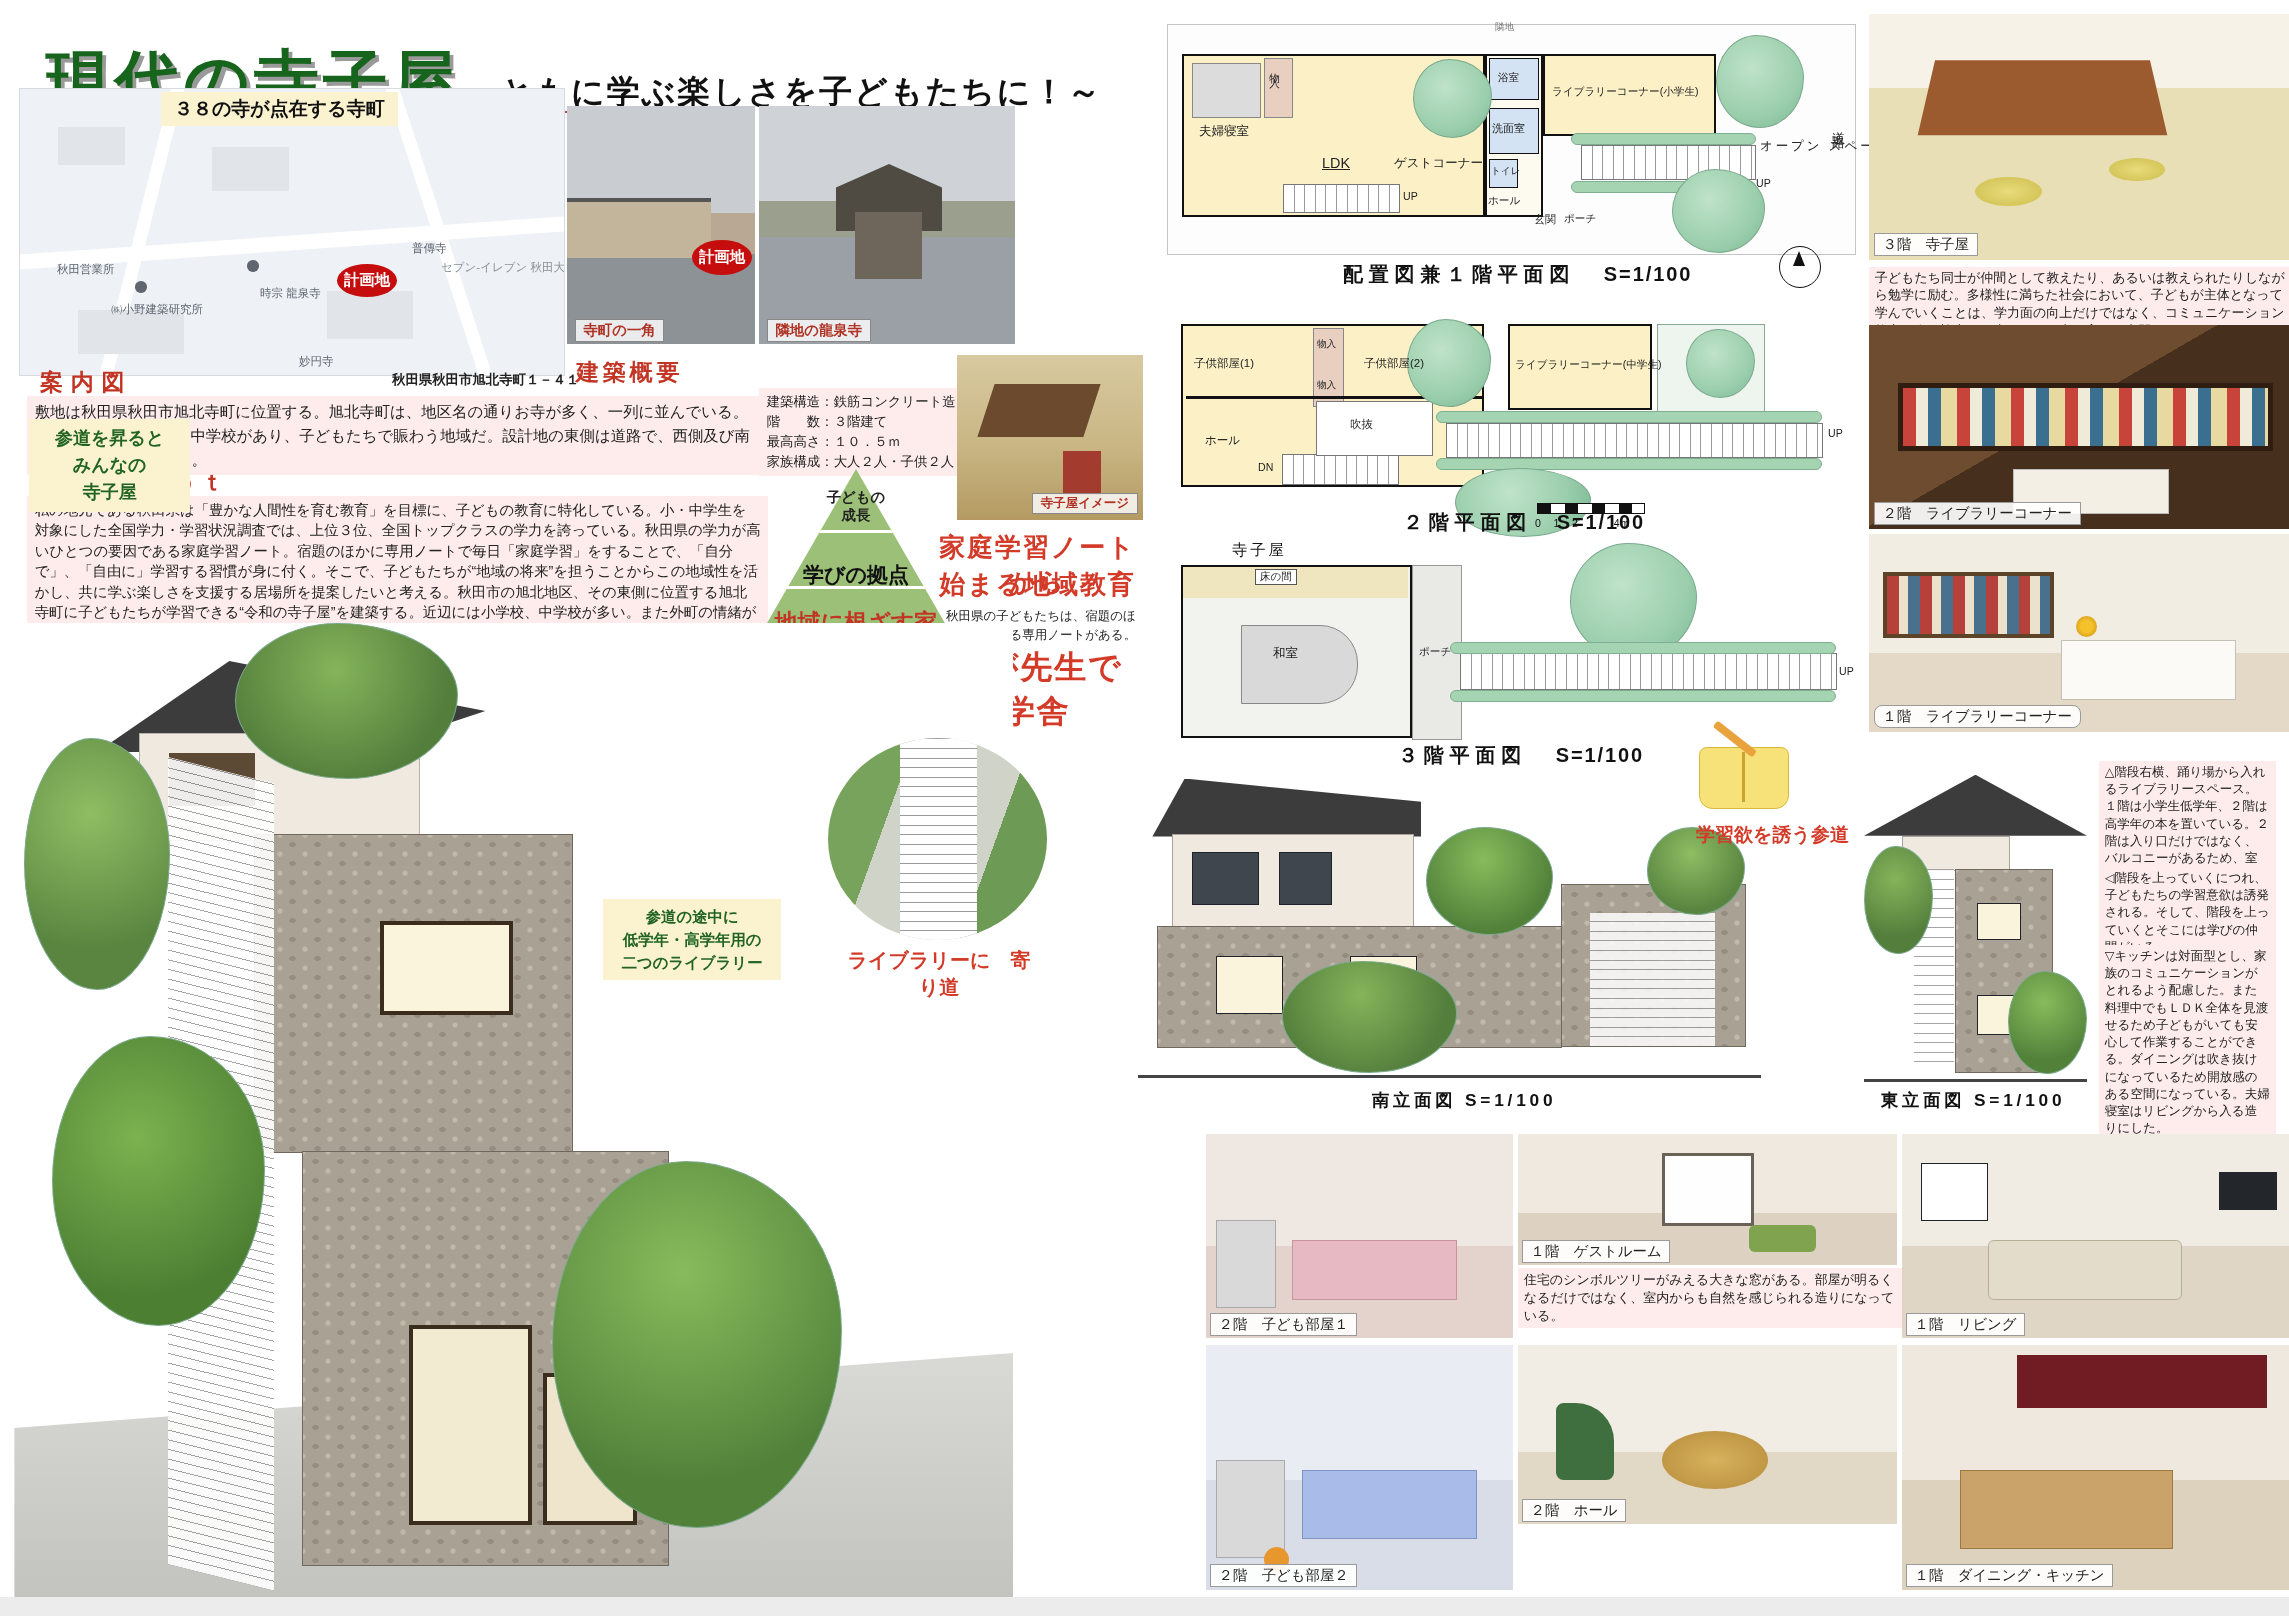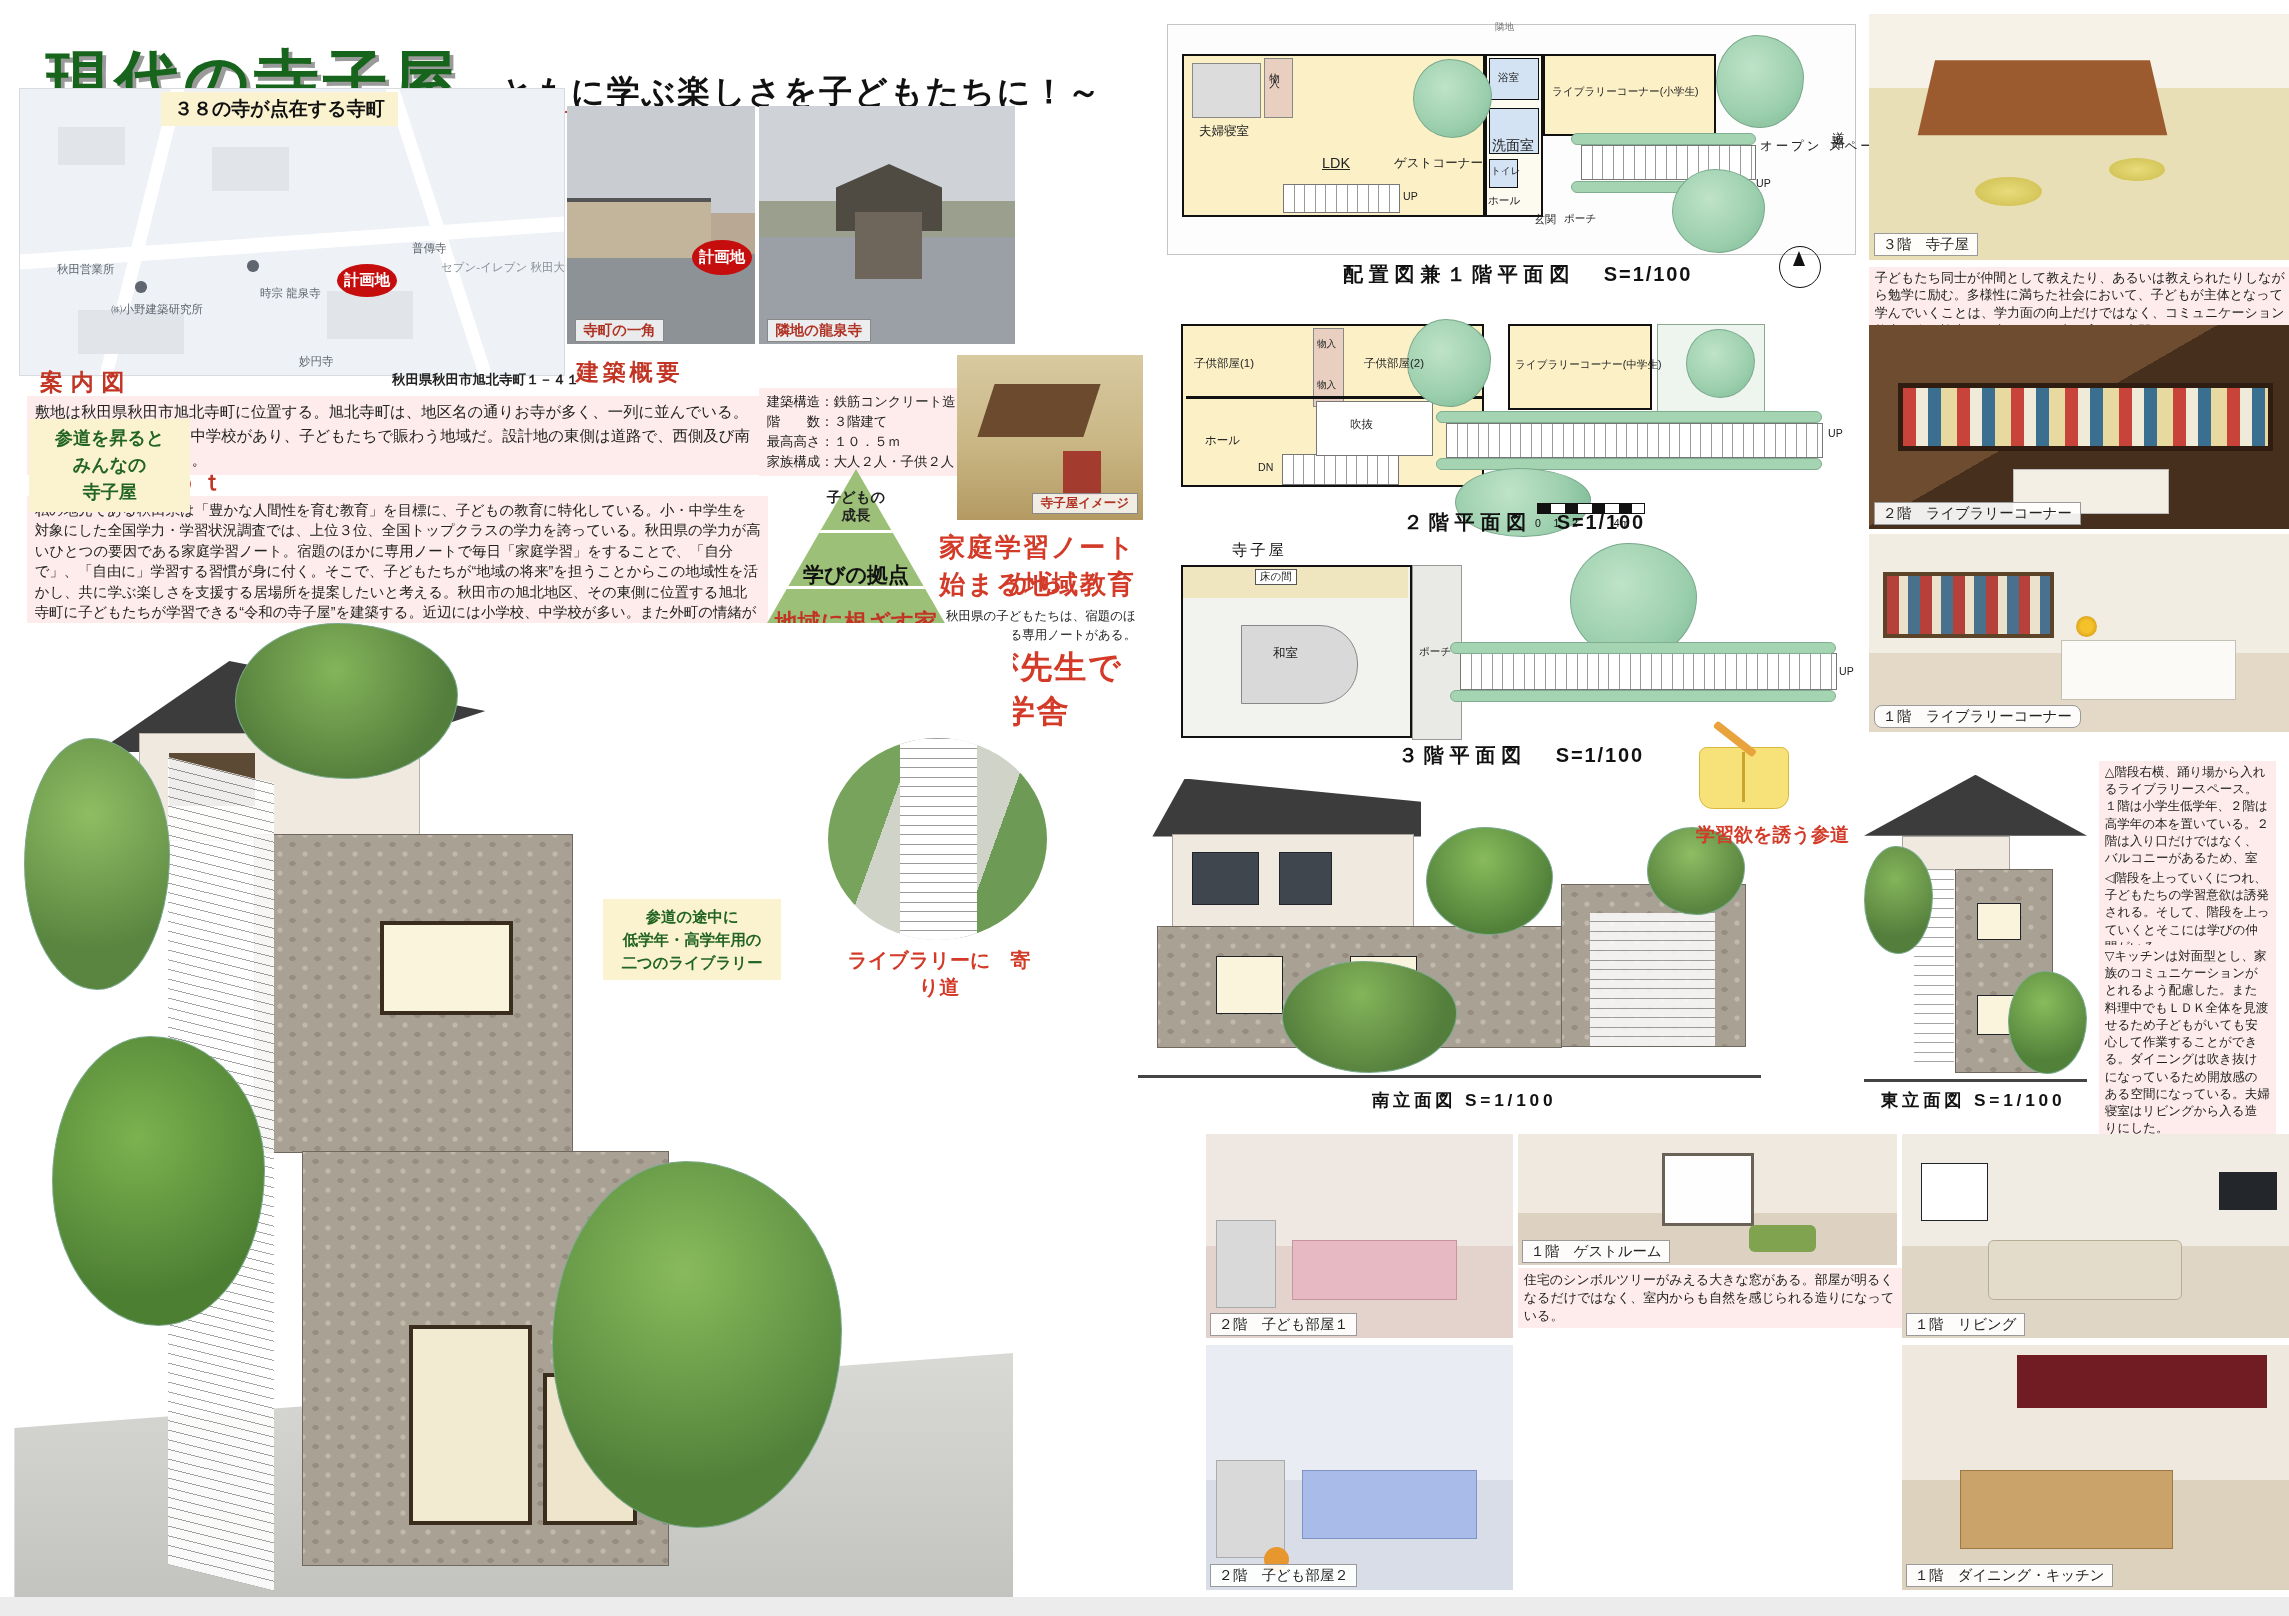--- a/index.html
+++ b/index.html
@@ -175,21 +175,21 @@
     <div class="hedge abs" style="left:403px;top:108px;width:183px;height:9.6px;"></div>
     <div class="hedge abs" style="left:403px;top:156px;width:183px;height:9.6px;"></div>
     <div class="tree abs" style="left:245px;top:34px;width:77px;height:77px;"></div>
     <div class="tree abs" style="left:548px;top:9.6px;width:86px;height:91px;"></div>
     <div class="tree abs" style="left:504px;top:144px;width:91px;height:82px;"></div>
     <div class="rlabel abs" style="left:31px;top:98px;">夫婦寝室</div>
     <div class="rlabel abs vtext" style="left:100px;top:40px;font-size:10.6px;">物入</div>
     <div class="rlabel abs" style="left:154px;top:130px;font-size:14.4px;text-decoration:underline;">LDK</div>
     <div class="rlabel abs" style="left:226px;top:130px;">ゲストコーナー</div>
     <div class="rlabel abs" style="left:330px;top:46px;font-size:10.6px;">浴室</div>
-    <div class="rlabel abs" style="left:324px;top:96px;font-size:14px;margin-top:16px;">洗面室</div>
+    <div class="rlabel abs" style="left:324px;top:96px;font-size:11px;">洗面室</div>
     <div class="rlabel abs" style="left:323px;top:140px;font-size:9.6px;">トイレ</div>
     <div class="rlabel abs" style="left:320px;top:169px;font-size:10.6px;">ホール</div>
     <div class="rlabel abs" style="left:366px;top:187px;font-size:11px;">玄関</div>
     <div class="rlabel abs" style="left:396px;top:187px;font-size:10.6px;">ポーチ</div>
     <div class="rlabel abs" style="left:384px;top:60px;font-size:10.6px;">ライブラリーコーナー(小学生)</div>
     <div class="rlabel abs preline" style="left:592px;top:113px;line-height:1.4;letter-spacing:2.9px;">オープン
 スペース</div>
     <div class="rlabel abs" style="left:235px;top:165px;font-size:10.6px;">UP</div>
     <div class="rlabel abs" style="left:588px;top:152px;font-size:10.6px;">UP</div>
     <div class="rlabel abs vtext" style="left:661px;top:96px;font-size:13.4px;">道路</div>
@@ -336,20 +336,25 @@
     <div class="wind abs" style="left:19px;top:29px;width:67px;height:58px;background:#fff;"></div>
     <div class="chip abs" style="left:3.8px;top:179px;">１階　リビング</div>
   </div>
 
   <div class="render abs" style="left:1206px;top:1345px;width:307px;height:245px;background:linear-gradient(#e9ecf2 0 55%,#d8dde7 55% 100%);">
     <div class="abs" style="left:96px;top:125px;width:173px;height:67px;background:#a9bce9;border:1px solid #7f94c4;"></div>
     <div class="abs" style="left:9.6px;top:115px;width:67px;height:96px;background:#d9d9d9;border:1px solid #aaa;"></div>
     <div class="abs" style="left:58px;top:202px;width:25px;height:25px;background:#e8962e;border-radius:50%;"></div>
     <div class="chip abs" style="left:3.8px;top:219px;">２階　子ども部屋２</div>
   </div>
+  <div class="render abs" style="left:1518px;top:1345px;width:379px;height:179px;background:linear-gradient(#f1ede5 0 60%,#e2d8c6 60% 100%);">
+    <div class="abs" style="left:144px;top:86px;width:106px;height:58px;background:radial-gradient(#d8b25e,#b78c3a);border-radius:50%;"></div>
+    <div class="abs" style="left:38px;top:58px;width:58px;height:77px;background:#3f6f3f;border-radius:7.7px 38px 7.7px 7.7px;"></div>
+    <div class="chip abs" style="left:3.8px;top:154px;">２階　ホール</div>
+  </div>
   <div class="render abs" style="left:1902px;top:1345px;width:387px;height:245px;background:linear-gradient(#efe8df 0 55%,#ddd2bd 55% 100%);">
     <div class="abs" style="left:115px;top:9.6px;width:250px;height:53px;background:#701c22;"></div>
     <div class="abs" style="left:58px;top:125px;width:211px;height:77px;background:#caa36a;border:1px solid #9c7940;"></div>
     <div class="chip abs" style="left:3.8px;top:219px;">１階　ダイニング・キッチン</div>
   </div>
 
   <div class="abs" style="left:0;top:1597px;width:2289px;height:20px;background:#ececec;"></div>
 
 </div>
 

